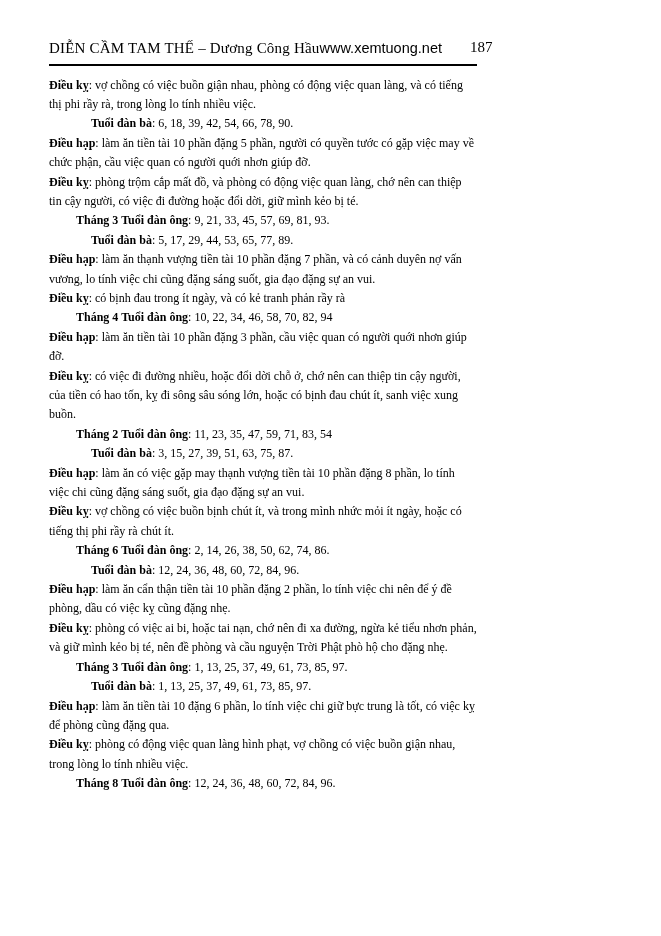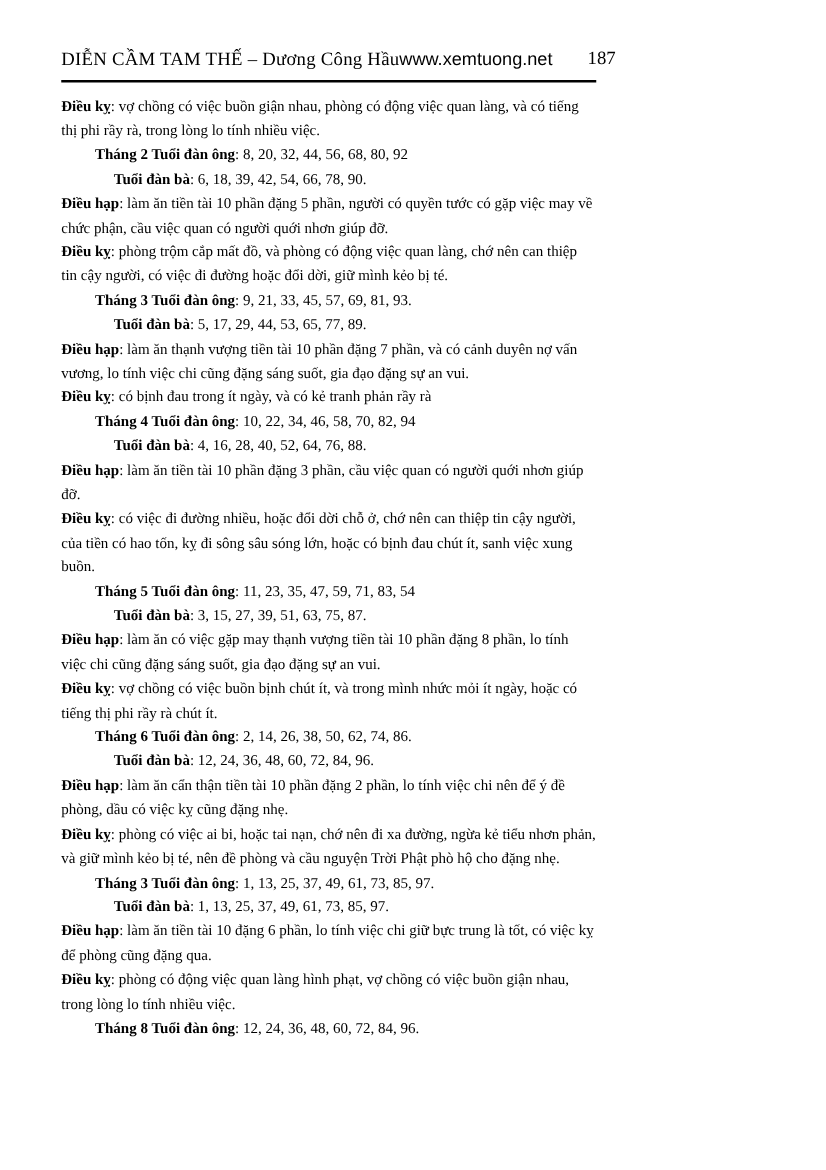--- a/index.html
+++ b/index.html
@@ -62,33 +62,31 @@
 <div class="page">
   <div class="header">
     <span class="book-title">DIỄN CẦM TAM THẾ – Dương Công Hầu</span>
     <span class="right">
       <span class="website">www.xemtuong.net</span>
       <span class="page-number">187</span>
     </span>
   </div>
   <div class="content" id="content">
       <p class="entry"><b>Điều kỵ</b><span>: vợ chồng có việc buồn giận nhau, phòng có động việc quan làng, và có tiếng thị phi rầy rà, trong lòng lo tính nhiều việc.</span></p>
-      <p class="month"><b>Tháng 2  Tuổi đàn ông</b><span>: 8, 20, 32, 44, 56, 68, 80, 92</span></p>
       <p class="female"><b>Tuổi đàn bà</b><span>: 6, 18, 39, 42, 54, 66, 78, 90.</span></p>
       <p class="entry"><b>Điều hạp</b><span>: làm ăn tiền tài 10 phần đặng 5 phần,  người có quyền tước có gặp việc may về chức phận,  cầu việc quan có người quới nhơn giúp đỡ.</span></p>
       <p class="entry"><b>Điều kỵ</b><span>: phòng trộm cắp mất đồ, và phòng có động việc quan làng, chớ nên can thiệp tin cậy người, có việc đi đường hoặc đổi dời, giữ mình kẻo bị té.</span></p>
       <p class="month"><b>Tháng 3  Tuổi đàn ông</b><span>: 9, 21, 33, 45, 57, 69, 81, 93.</span></p>
       <p class="female"><b>Tuổi đàn bà</b><span>: 5, 17, 29, 44, 53, 65, 77, 89.</span></p>
       <p class="entry"><b>Điều hạp</b><span>: làm ăn thạnh vượng tiền tài 10 phần đặng 7 phần, và có cảnh duyên nợ vấn vương, lo tính việc chi cũng đặng sáng suốt, gia đạo đặng sự an vui.</span></p>
       <p class="entry"><b>Điều kỵ</b><span>: có bịnh đau trong ít ngày, và có kẻ tranh phản rầy rà</span></p>
       <p class="month"><b>Tháng 4  Tuổi đàn ông</b><span>: 10, 22, 34, 46, 58, 70, 82, 94</span></p>
-      <p class="female"><b>Tuổi đàn bà</b><span>: 4, 16, 28, 40, 52, 64, 76, 88.</span></p>
       <p class="entry"><b>Điều hạp</b><span>: làm ăn tiền tài 10 phần đặng 3 phần,  cầu việc quan có người quới nhơn giúp đỡ.</span></p>
       <p class="entry"><b>Điều kỵ</b><span>: có việc đi đường nhiều, hoặc đổi dời chỗ ở, chớ nên can thiệp tin cậy người, của tiền có hao tốn, kỵ đi sông sâu sóng lớn, hoặc có bịnh đau chút ít, sanh việc xung buồn.</span></p>
-      <p class="month"><b>Tháng 5  Tuổi đàn ông</b><span>: 11, 23, 35, 47, 59, 71, 83, 54</span></p>
+      <p class="month"><b>Tháng 2  Tuổi đàn ông</b><span>: 11, 23, 35, 47, 59, 71, 83, 54</span></p>
       <p class="female"><b>Tuổi đàn bà</b><span>: 3, 15, 27, 39, 51, 63, 75, 87.</span></p>
       <p class="entry"><b>Điều hạp</b><span>: làm ăn có việc gặp may thạnh vượng tiền tài 10 phần đặng 8 phần, lo tính việc chi cũng đặng sáng suốt, gia đạo đặng sự an vui.</span></p>
       <p class="entry"><b>Điều kỵ</b><span>: vợ chồng có việc buồn bịnh chút ít, và trong mình nhức mỏi ít ngày, hoặc có tiếng thị phi rầy rà chút ít.</span></p>
       <p class="month"><b>Tháng 6  Tuổi đàn ông</b><span>: 2, 14, 26, 38, 50, 62, 74, 86.</span></p>
       <p class="female"><b>Tuổi đàn bà</b><span>: 12, 24, 36, 48, 60, 72, 84, 96.</span></p>
       <p class="entry"><b>Điều hạp</b><span>: làm ăn cẩn thận tiền tài 10 phần đặng 2 phần, lo tính việc chi nên để ý đề phòng, dầu có việc kỵ cũng đặng nhẹ.</span></p>
       <p class="entry"><b>Điều kỵ</b><span>: phòng có việc ai bi, hoặc tai nạn, chớ nên đi xa đường, ngừa kẻ tiểu nhơn phản, và giữ mình kẻo bị té, nên đề phòng và cầu nguyện Trời Phật phò hộ cho đặng nhẹ.</span></p>
       <p class="month"><b>Tháng 3  Tuổi đàn ông</b><span>: 1, 13, 25, 37, 49, 61, 73, 85, 97.</span></p>
       <p class="female"><b>Tuổi đàn bà</b><span>: 1, 13, 25, 37, 49, 61, 73, 85, 97.</span></p>
       <p class="entry"><b>Điều hạp</b><span>: làm ăn tiền tài 10 đặng 6 phần, lo tính việc chi giữ bực trung là tốt, có việc kỵ để phòng cũng đặng qua.</span></p>

